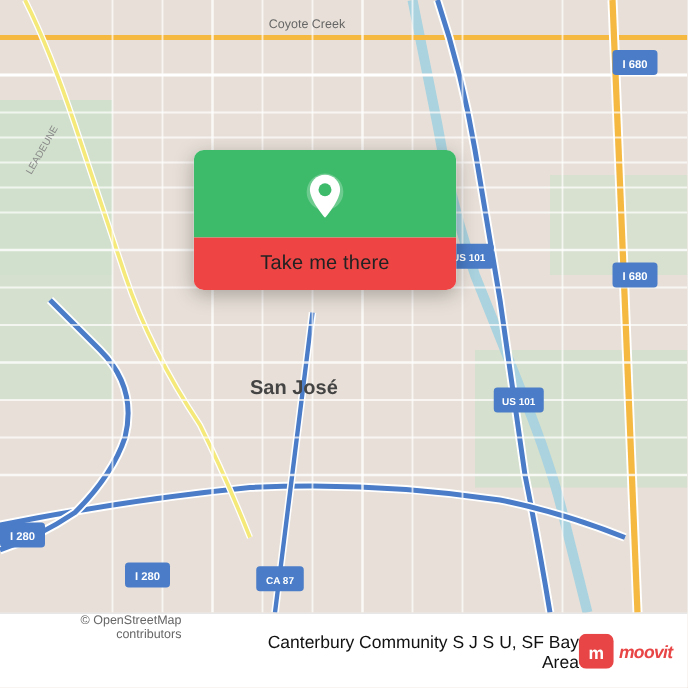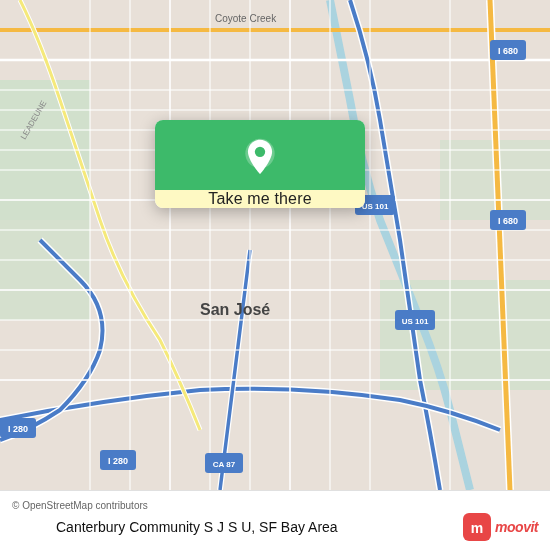--- a/index.html
+++ b/index.html
@@ -51,41 +51,42 @@
       padding: 18px 0 14px 0;
     }
 
     #location-pin-icon {
       width: 38px;
       height: 38px;
     }
 
     #take-me-there-btn {
       width: 100%;
-      padding: 0 0;
-      background: #fef9c3;
+      padding: 12px 0;
+      background: #ef4444;
       border: none;
       font-size: 16px;
       font-weight: 500;
       color: #222;
       cursor: pointer;
       text-align: center;
       letter-spacing: 0.01em;
     }
 
     
     #bottom-bar {
       width: 550px;
       height: 60px;
       background: white;
       border-top: 1px solid #e0e0e0;
       display: flex;
-      flex-direction: column;
+      flex-direction: row;
       justify-content: center;
       padding: 0 12px;
+      text-align: right;
     }
 
     #copyright-text {
       font-size: 10px;
       color: #666;
       margin-bottom: 2px;
     }
 
     #location-title {
       font-size: 14px;

